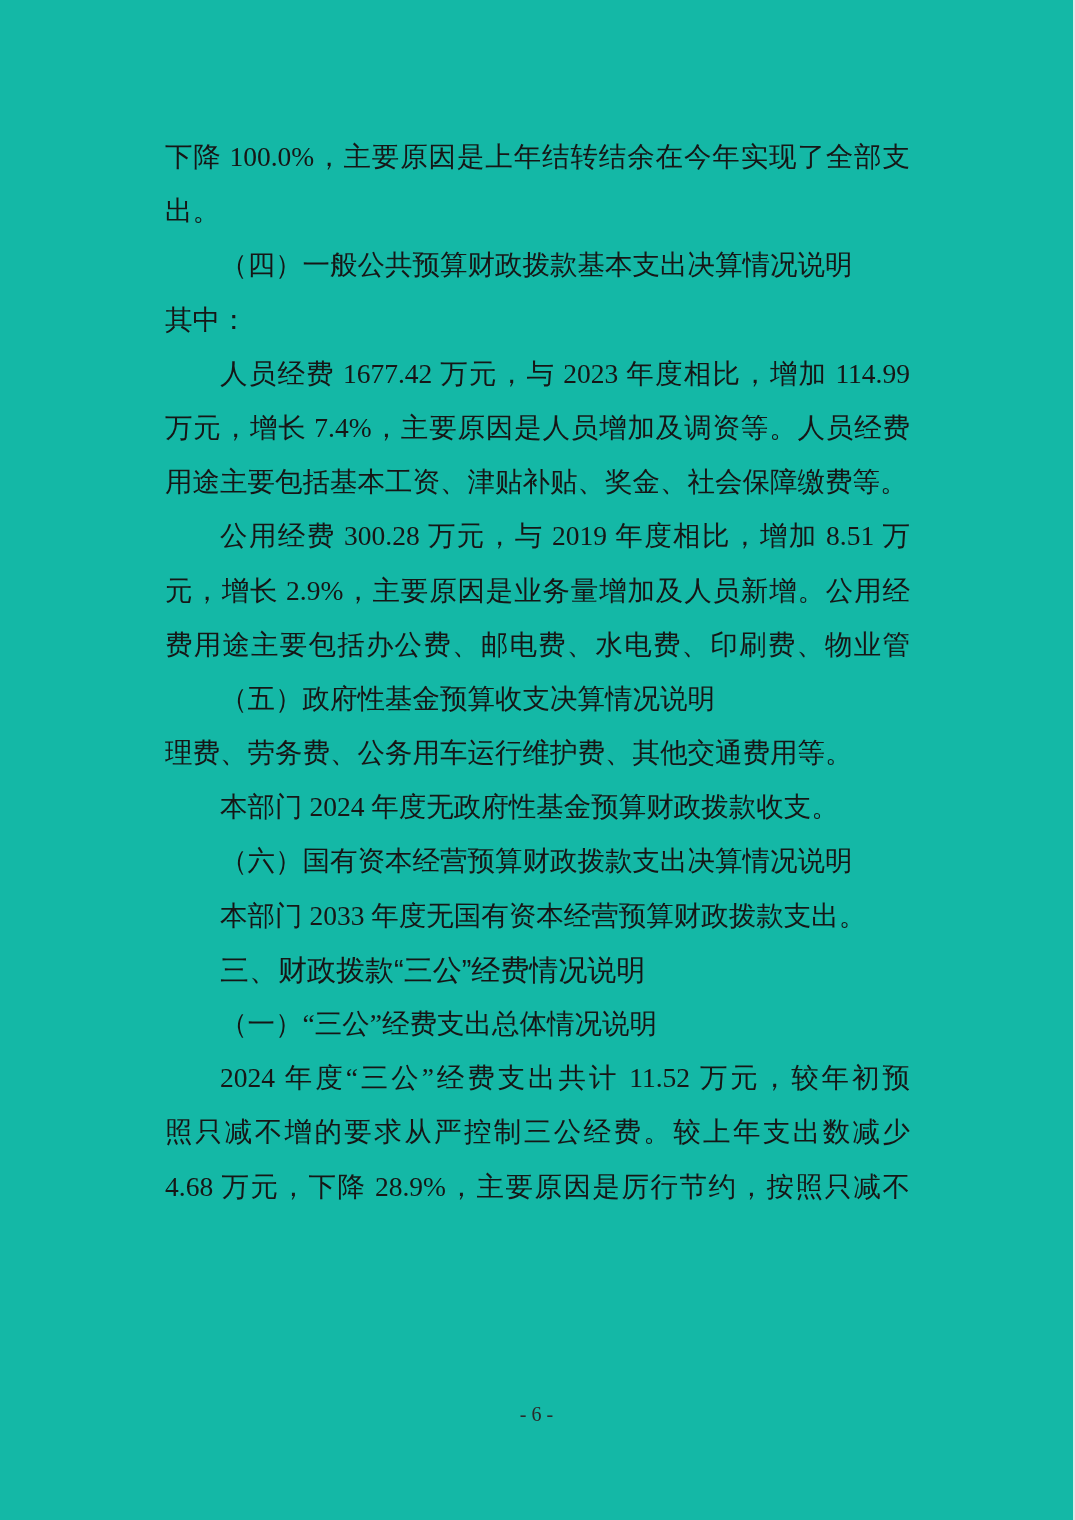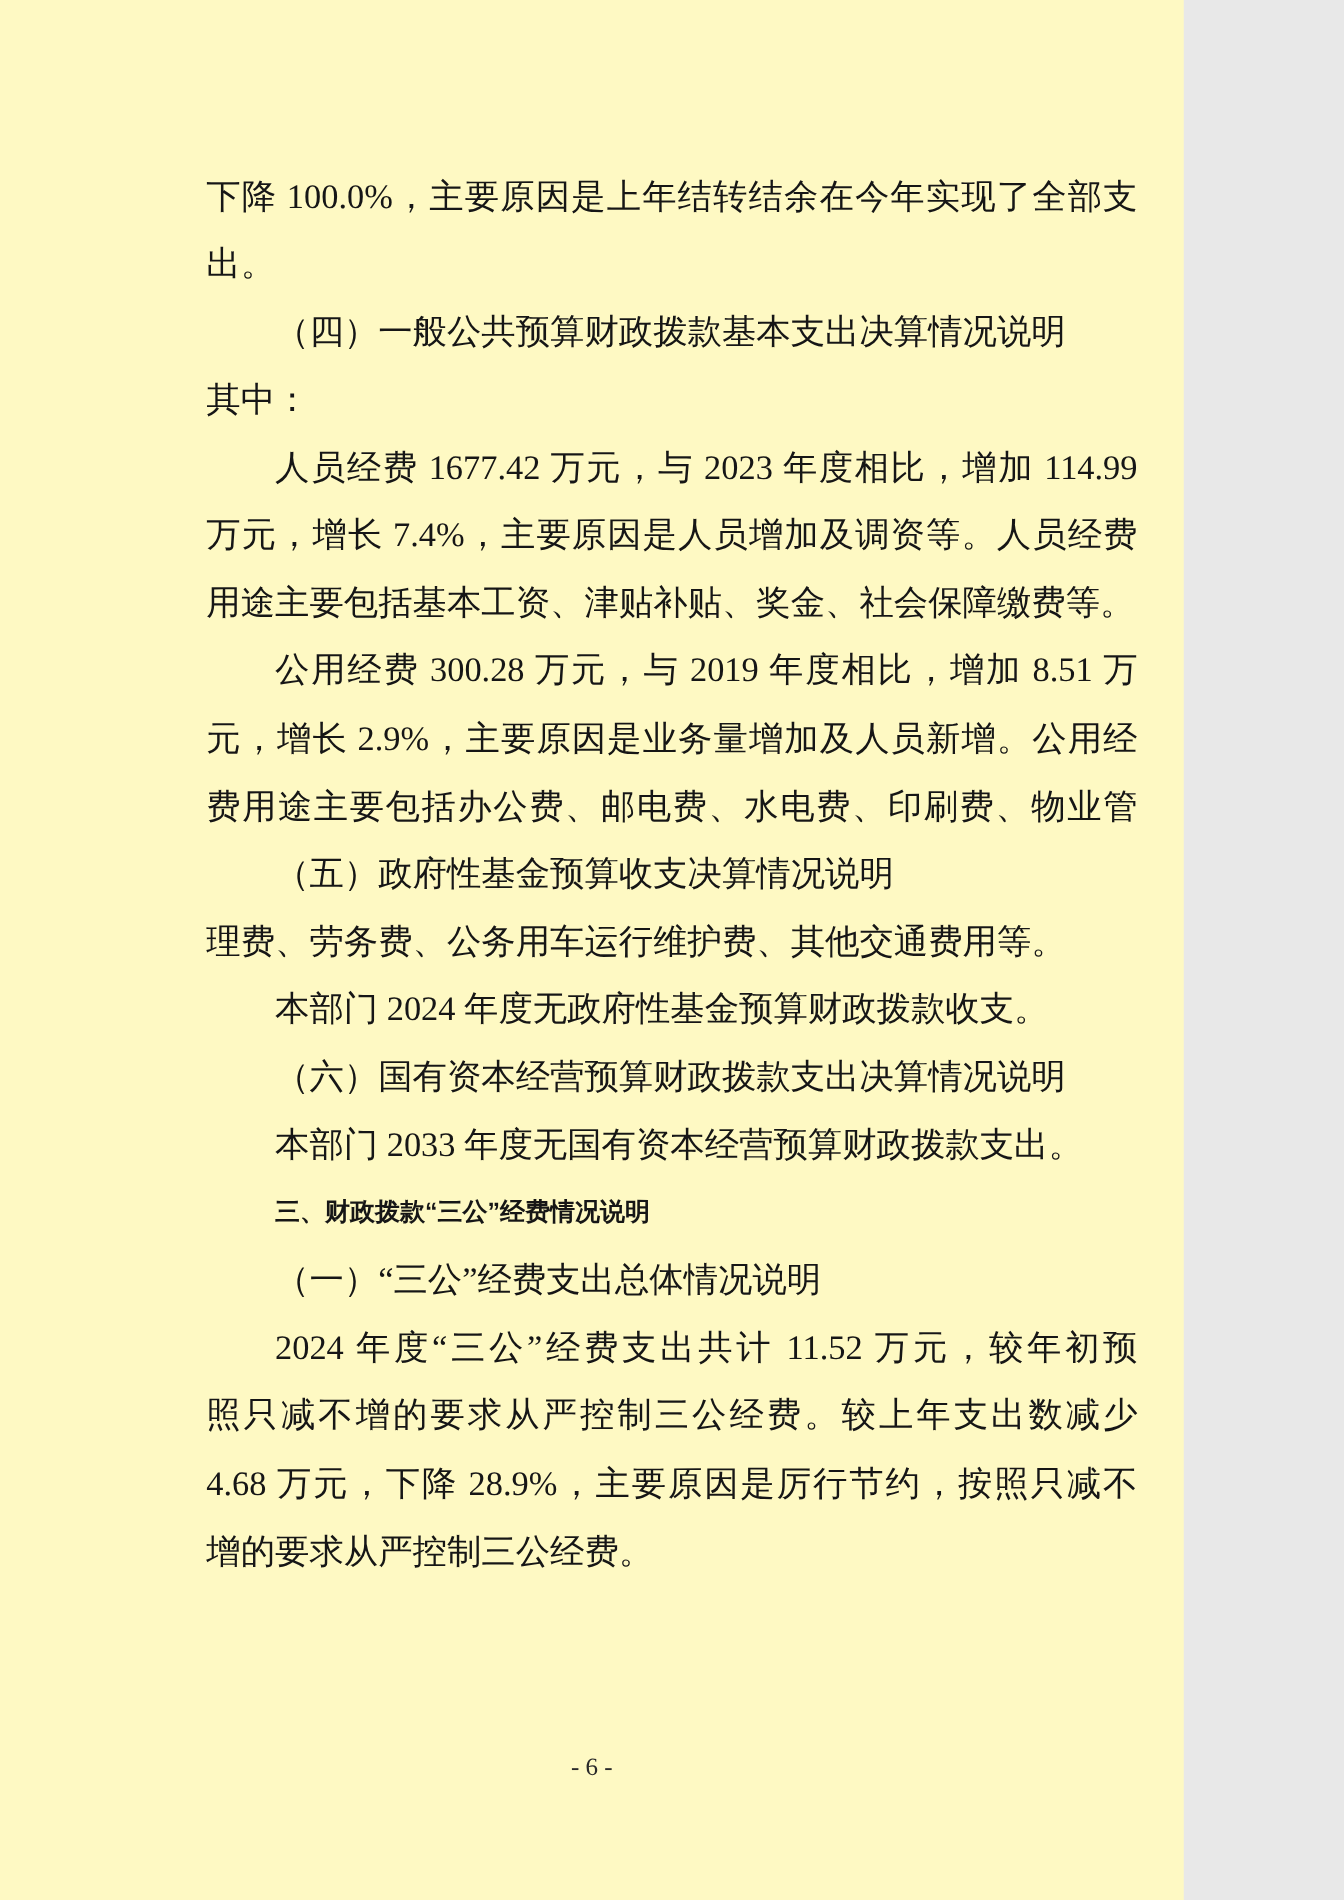--- a/index.html
+++ b/index.html
@@ -2,23 +2,23 @@
 <html><head>
 <meta charset="utf-8">
 <style>
   html, body {
     margin: 0;
     padding: 0;
     background: #e8e8e8;
   }
   .page {
     position: relative;
-    width: 947px;
+    width: 1073px;
     height: 1520px;
-    background: #fef9c3;
+    background: #14b8a6;
     overflow: hidden;
     font-family: "Liberation Serif", "DejaVu Serif", serif;
     color: #161616;
   }
   .doc {
     position: absolute;
     left: 165px;
     top: 130px;
     width: 745px;
   }
@@ -34,23 +34,23 @@
     text-align: justify;
     text-align-last: justify;
   }
   .line.indent {
     text-indent: 55px;
   }
   .line.heading-kai {
     font-weight: normal;
   }
   .line.heading-hei {
-    font-weight: bold;
+    font-weight: normal;
     font-family: "Liberation Sans", "DejaVu Sans", sans-serif;
-    font-size: 20px;
+    font-size: 29px;
   }
   .page-number {
     position: absolute;
     top: 1402px;
     left: 0;
     width: 100%;
     text-align: center;
     font-size: 20px;
     line-height: 24px;
     white-space: pre;
@@ -76,16 +76,15 @@
       <div class="line heading-kai indent">（五）政府性基金预算收支决算情况说明</div>
       <div class="line body">理费、劳务费、公务用车运行维护费、其他交通费用等。</div>
       <div class="line body indent">本部门 2024 年度无政府性基金预算财政拨款收支。</div>
       <div class="line heading-kai indent">（六）国有资本经营预算财政拨款支出决算情况说明</div>
       <div class="line body indent">本部门 2033 年度无国有资本经营预算财政拨款支出。</div>
       <div class="line heading-hei indent">三、财政拨款“三公”经费情况说明</div>
       <div class="line heading-kai indent">（一）“三公”经费支出总体情况说明</div>
       <div class="line body indent fill">2024 年度“三公”经费支出共计 11.52 万元，较年初预</div>
       <div class="line body fill">照只减不增的要求从严控制三公经费。较上年支出数减少</div>
       <div class="line body fill">4.68 万元，下降 28.9%，主要原因是厉行节约，按照只减不</div>
-      <div class="line body">增的要求从严控制三公经费。</div>
     </div>
   <div class="page-number">- 6 -</div>
 </div>
 
 </body></html>

